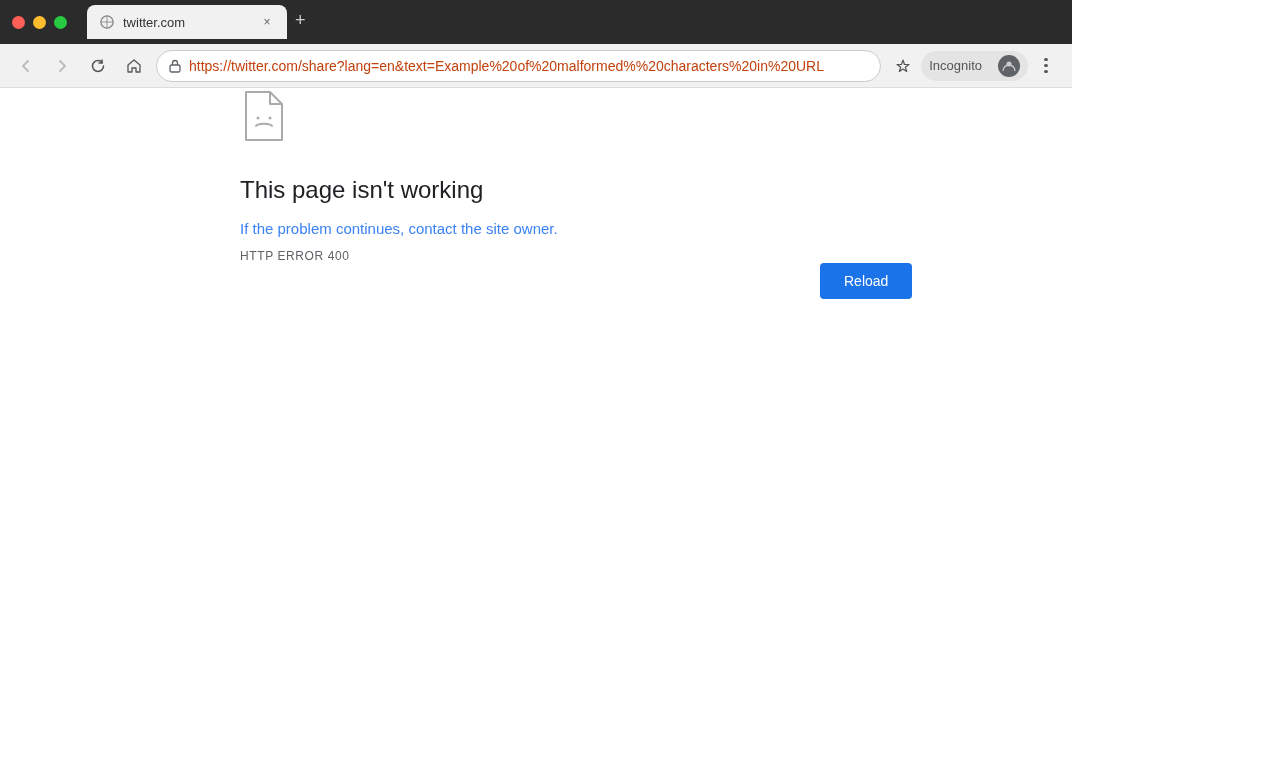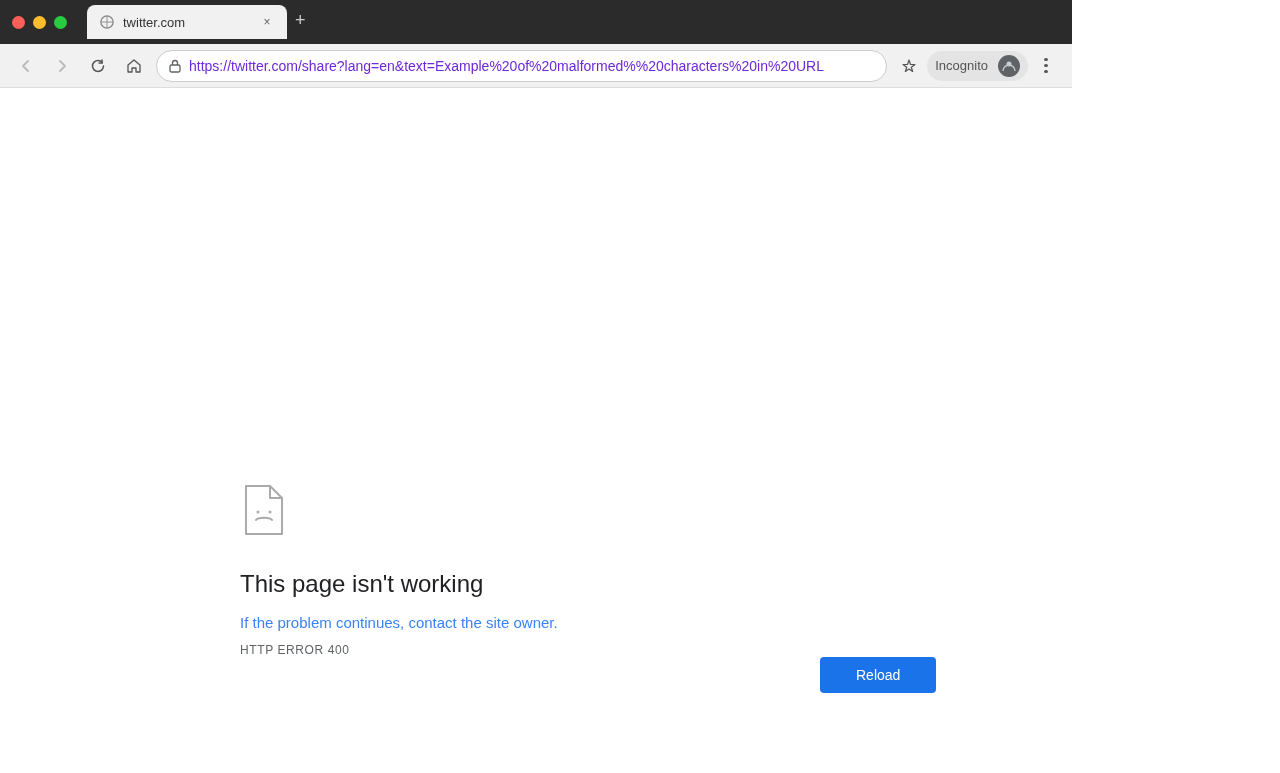--- a/index.html
+++ b/index.html
@@ -150,21 +150,21 @@
       color: #5f6368;
       display: flex;
       align-items: center;
     }
 
     .address-input {
       border: none;
       outline: none;
       flex: 1;
       font-size: 14px;
-      color: #6d28d9;
+      color: #c2410c;
       background: transparent;
     }
 
     .nav-right {
       display: flex;
       align-items: center;
       gap: 4px;
     }
 
     .star-btn {
@@ -173,21 +173,21 @@
       cursor: pointer;
       color: #555;
       padding: 6px;
       display: flex;
       align-items: center;
     }
 
     .incognito-badge {
       display: flex;
       align-items: center;
-      gap: 10px;
+      gap: 16px;
       font-size: 13px;
       color: #555;
       padding: 4px 8px;
       border-radius: 16px;
       background: rgba(0,0,0,0.05);
     }
 
     .incognito-icon-wrap {
       width: 22px;
       height: 22px;
@@ -204,21 +204,21 @@
       background: #555;
       border-radius: 50%;
     }
 
     
     .page-content {
       flex: 1;
       display: flex;
       flex-direction: column;
       align-items: flex-start;
-      justify-content: flex-end;
+      justify-content: flex-start;
       padding: 0 0 80px 240px;
       background: #fff;
     }
 
     .error-icon {
       margin-bottom: 28px;
     }
 
     .error-heading {
       font-size: 24px;
@@ -237,21 +237,21 @@
       font-size: 12px;
       color: #5f6368;
       letter-spacing: 0.05em;
       font-weight: 500;
     }
 
     .reload-btn {
       background: #1a73e8;
       color: #fff;
       border: none;
-      padding: 10px 36px;
+      padding: 10px 24px;
       border-radius: 4px;
       font-size: 14px;
       font-weight: 500;
       cursor: pointer;
       margin-left: 580px;
       margin-top: 0;
     }
 
     .error-content-block {
       display: flex;

